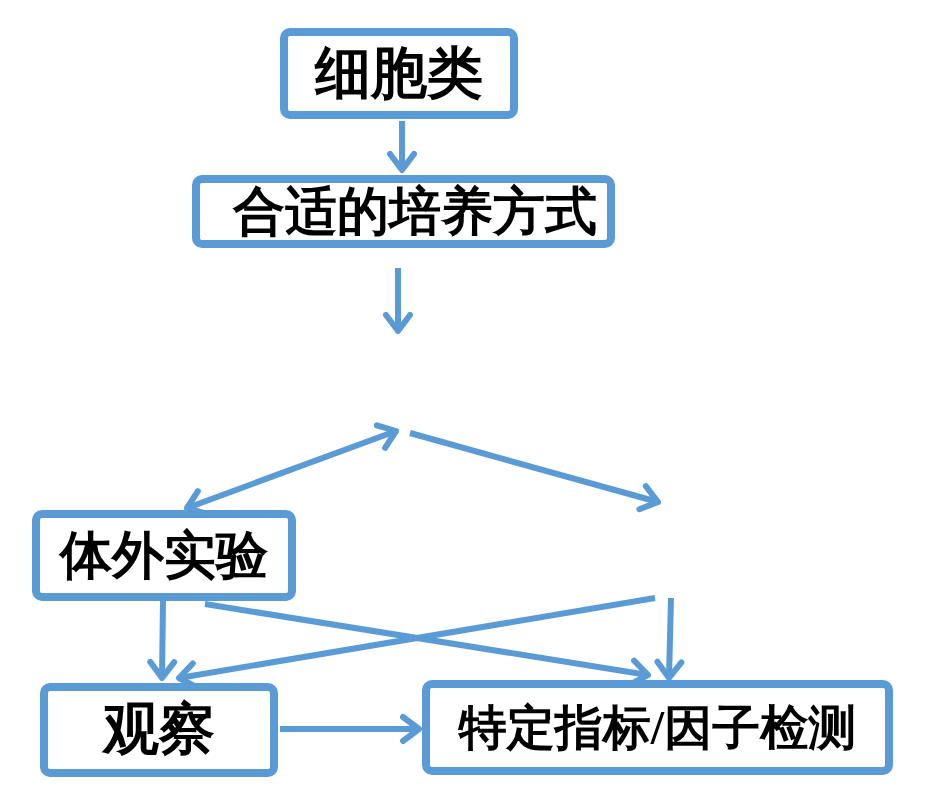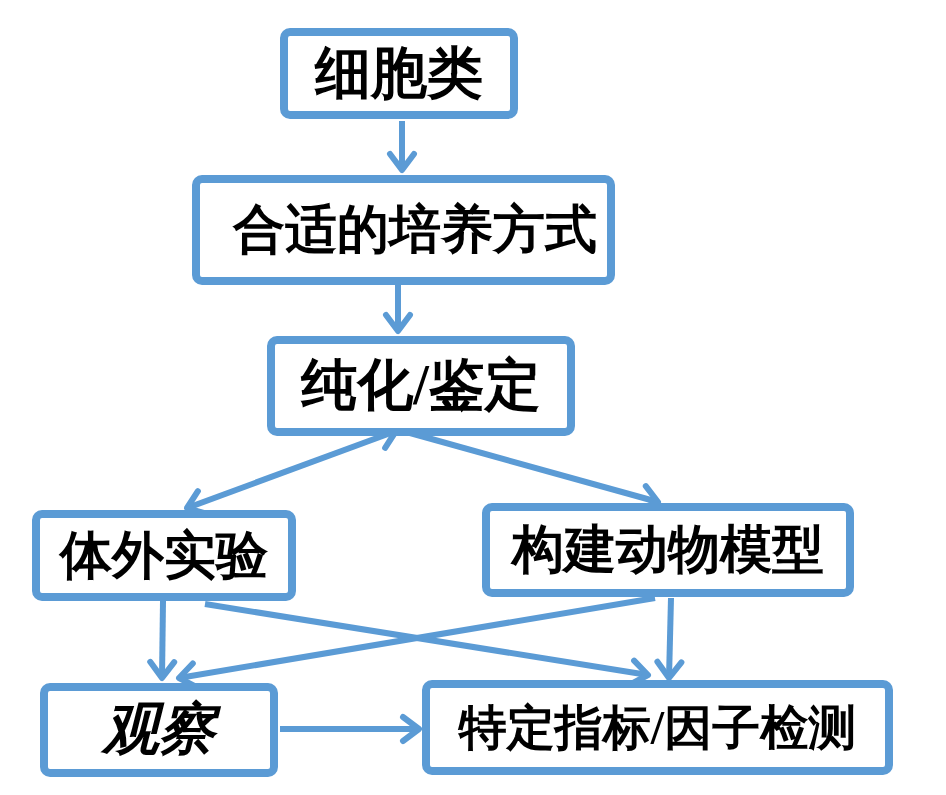--- a/index.html
+++ b/index.html
@@ -38,25 +38,25 @@
     border-radius: 10px;
     display: flex;
     align-items: center;
     justify-content: center;
     color: var(--ink);
     font-weight: 700;
     white-space: nowrap;
     text-align: center;
   }
   .node-1 { left: 280px; top: 28px;  width: 238px; height: 91px;  font-size: 56px; text-align: right; }
-  .node-2 { left: 192px; top: 175px; width: 423px; height: 110px;  font-size: 52px; padding-left: 23px; }
+  .node-2 { left: 192px; top: 175px; width: 423px; height: 73px;  font-size: 52px; padding-left: 23px; }
   .node-3 { left: 267px; top: 336px; width: 308px; height: 100px; font-size: 56px; }
   .node-4 { left: 32px;  top: 510px; width: 264px; height: 91px;  font-size: 52px; }
   .node-5 { left: 482px; top: 503px; width: 372px; height: 94px;  font-size: 52px; }
-  .node-6 { left: 40px;  top: 683px; width: 238px; height: 94px;  font-size: 56px; font-style: italic; }
+  .node-6 { left: 40px;  top: 683px; width: 238px; height: 94px;  font-size: 56px; }
   .node-7 { left: 422px; top: 680px; width: 471px; height: 95px;  font-size: 48px; }
 </style>
 </head>
 <body>
 
 <div id="canvas">
 
   <svg id="edges" viewBox="0 0 946 795" xmlns="http://www.w3.org/2000/svg">
     <defs>
       <marker id="vhead" markerUnits="userSpaceOnUse" markerWidth="44" markerHeight="36" viewBox="-36 -18 44 36" refX="0" refY="0" orient="auto" overflow="visible">
@@ -87,31 +87,25 @@
   </svg>
 
   <div class="node node-1">
     <span>细胞类</span>
   </div>
 
   <div class="node node-2">
     <span>合适的培养方式</span>
   </div>
 
-  <div class="node node-3">
-    <span>纯化/鉴定</span>
-  </div>
 
   <div class="node node-4">
     <span>体外实验</span>
   </div>
 
-  <div class="node node-5">
-    <span>构建动物模型</span>
-  </div>
 
   <div class="node node-6">
     <span>观察</span>
   </div>
 
   <div class="node node-7">
     <span>特定指标/因子检测</span>
   </div>
 
 </div>

